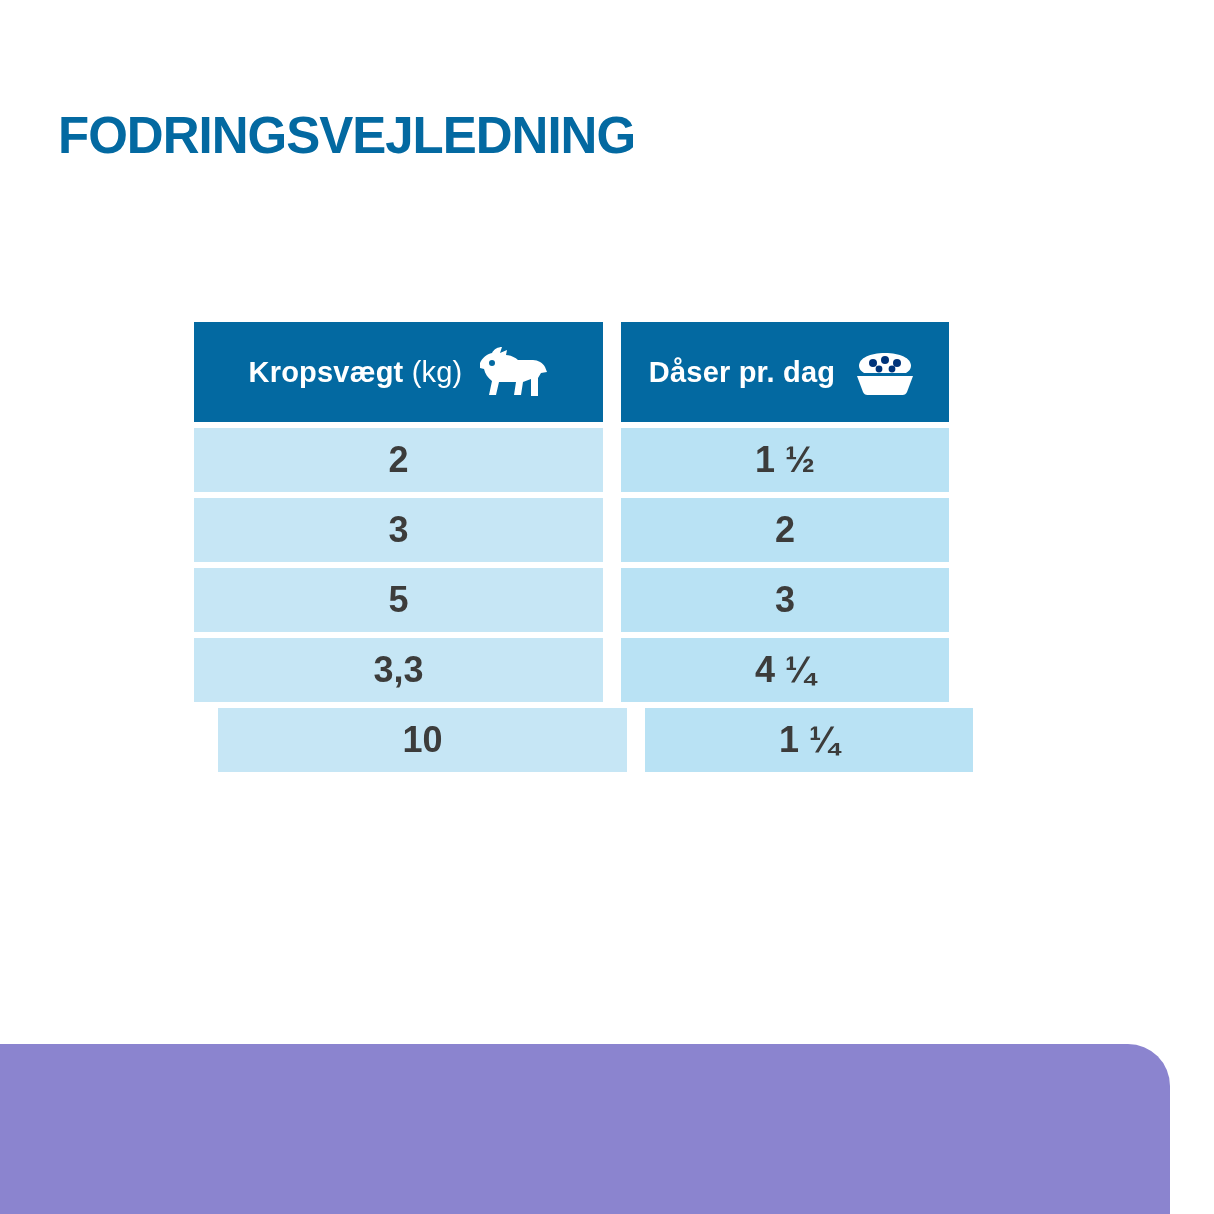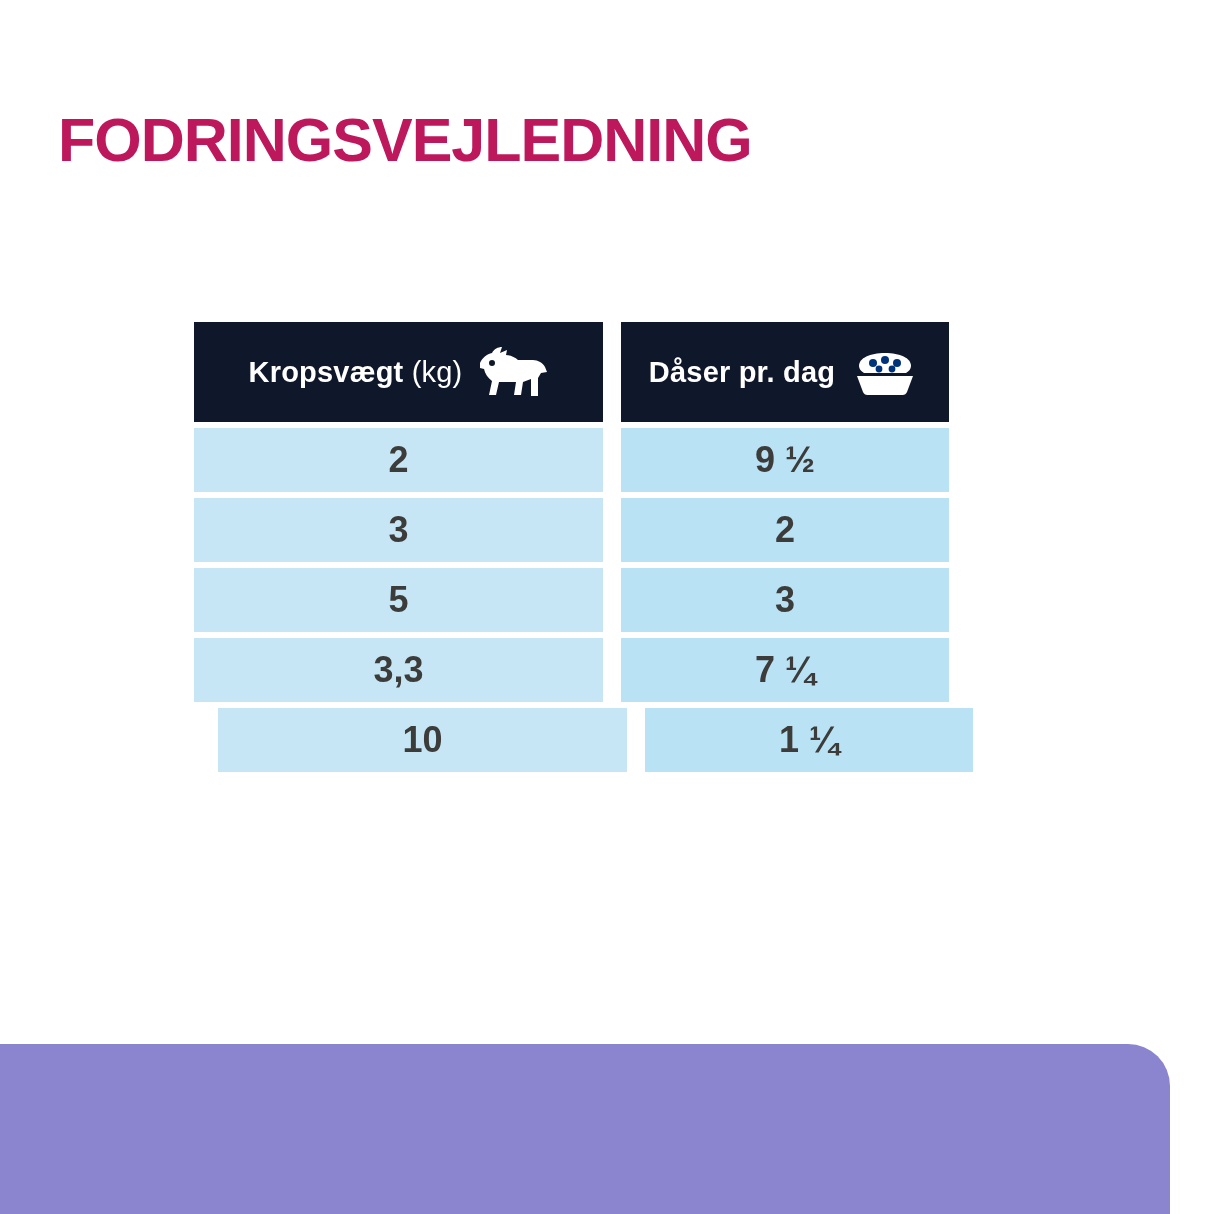--- a/index.html
+++ b/index.html
@@ -19,24 +19,24 @@
     position: absolute;
     inset: 0;
     background: #ffffff;
   }
 
   
   .title {
     position: absolute;
     left: 58px;
     top: 110px;
-    font-size: 61px;
+    font-size: 51px;
     font-weight: bold;
     letter-spacing: -1px;
-    color: #be185d;
+    color: #0369a1;
     line-height: 1;
     white-space: nowrap;
   }
 
   
   .feeding-table {
     position: absolute;
     left: 194px;
     top: 322px;
     width: 836px;
@@ -54,21 +54,21 @@
     display: flex;
     align-items: center;
     justify-content: center;
   }
 
   .col-a { width: 409px; }
   .col-b { width: 328px; }
 
   
   .header-row .cell {
-    background: #0f172a;
+    background: #0369a1;
     height: 100px;
     color: #ffffff;
     gap: 14px;
   }
   .header-label {
     font-size: 29px;
     font-weight: bold;
     letter-spacing: 0.2px;
     white-space: nowrap;
   }
@@ -134,33 +134,33 @@
             <circle cx="48" cy="17" r="4" fill="#00337a"></circle>
             <circle cx="30" cy="23" r="3.4" fill="#00337a"></circle>
             <circle cx="43" cy="23" r="3.4" fill="#00337a"></circle>
           </svg>
         </span>
       </div>
     </div>
 
     <div class="table-row body-row">
       <div class="cell col-a">2</div>
-      <div class="cell col-b">9 ½</div>
+      <div class="cell col-b">1 ½</div>
     </div>
     <div class="table-row body-row">
       <div class="cell col-a">3</div>
       <div class="cell col-b">2</div>
     </div>
     <div class="table-row body-row">
       <div class="cell col-a">5</div>
       <div class="cell col-b">3</div>
     </div>
     <div class="table-row body-row">
       <div class="cell col-a">3,3</div>
-      <div class="cell col-b">7 ¼</div>
+      <div class="cell col-b">4 ¼</div>
     </div>
     <div class="table-row body-row">
       <div class="cell col-a">10</div>
       <div class="cell col-b">1 ¼</div>
     </div>
 
   </div>
 
   <div class="bottom-band"></div>
 

